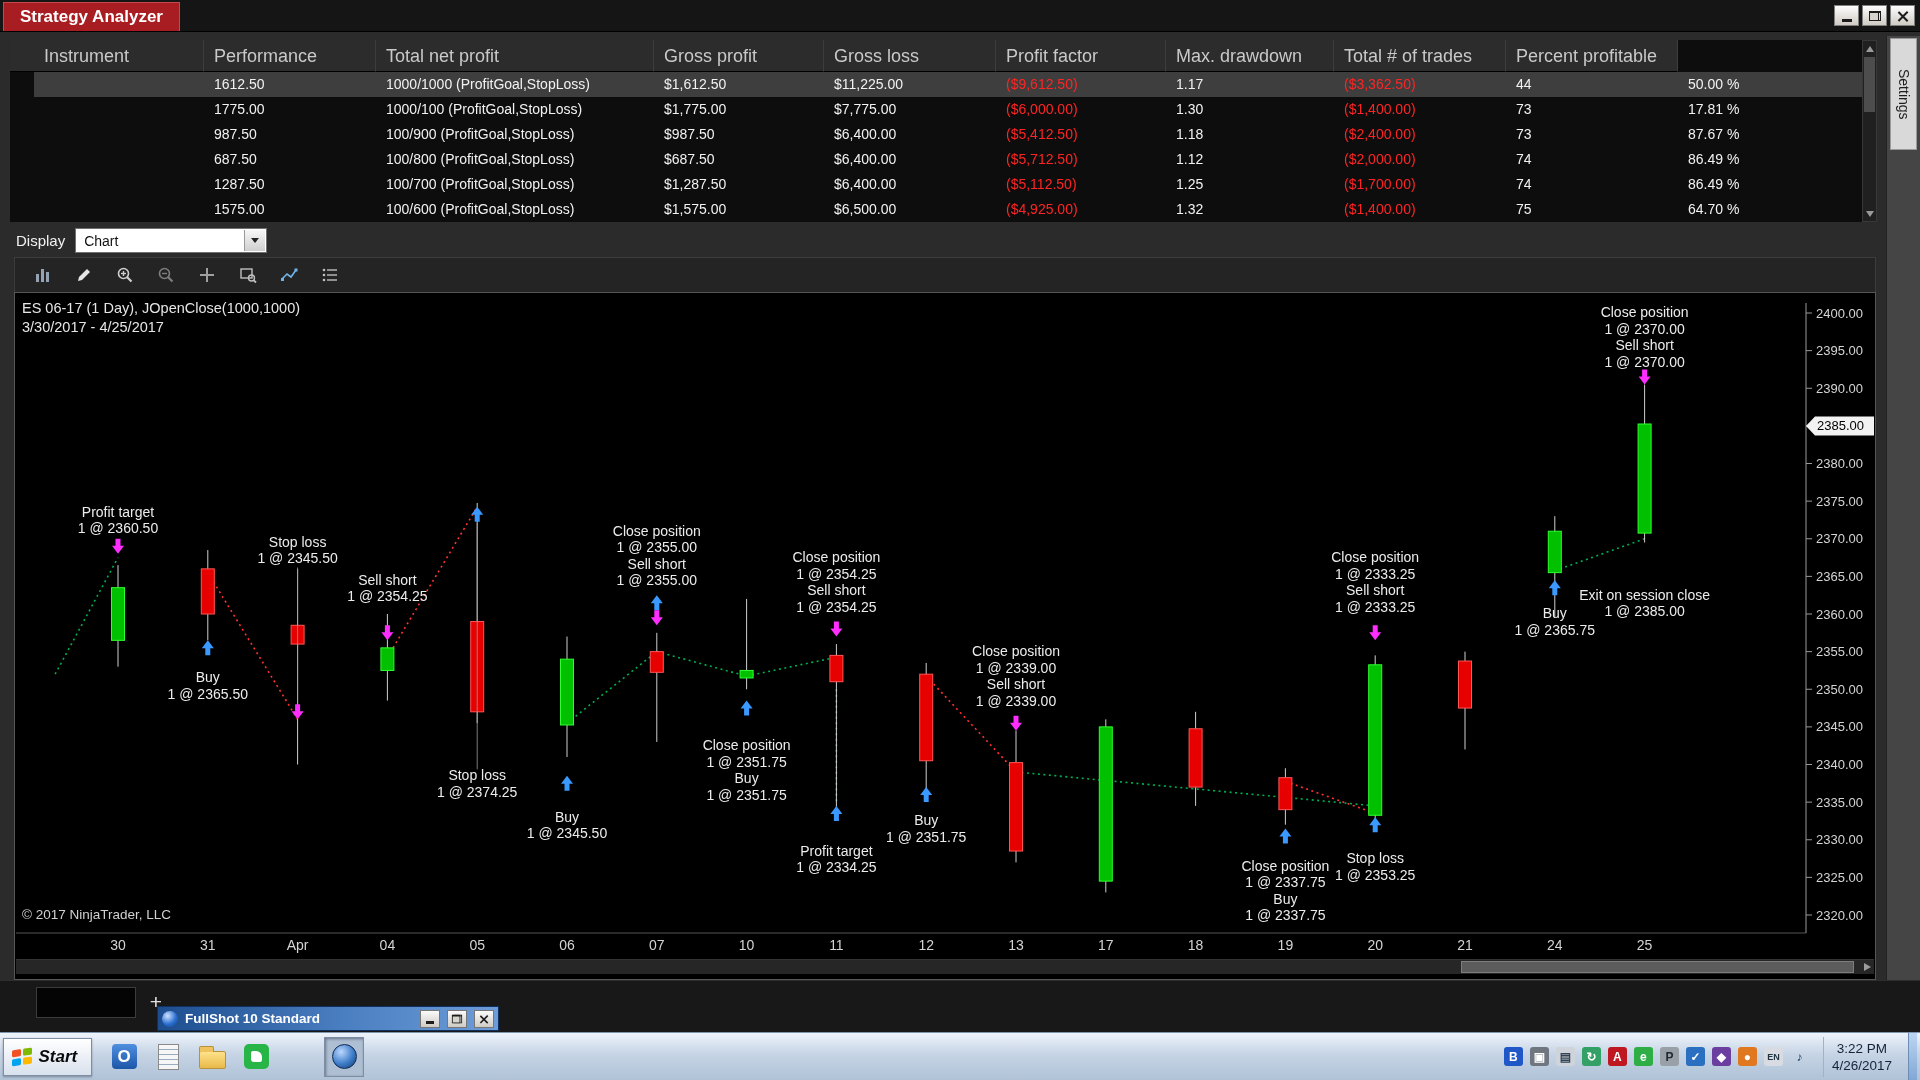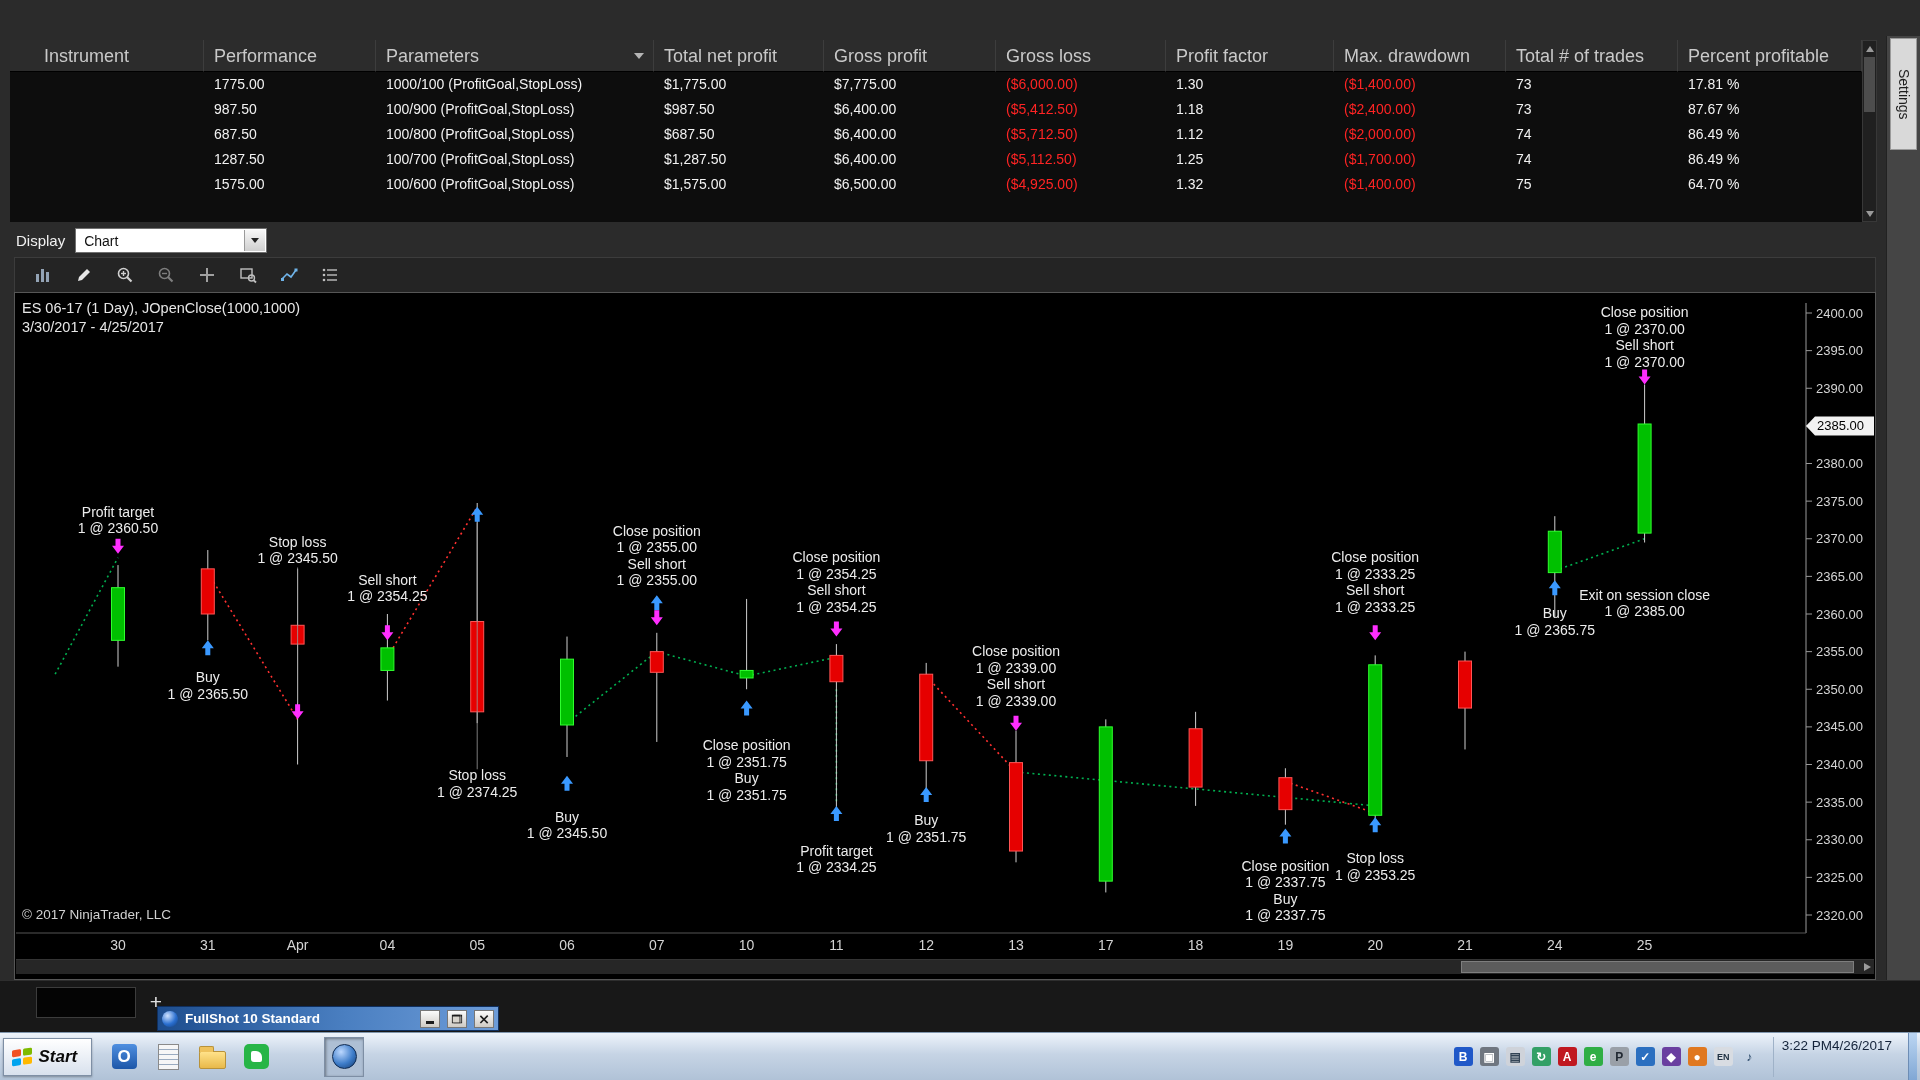--- a/index.html
+++ b/index.html
@@ -104,45 +104,71 @@
   .qi-evernote{width:25px;height:25px;border-radius:5px;background:#27b547;position:relative}
   .qi-evernote::after{content:"";position:absolute;left:7px;top:7px;width:11px;height:11px;background:#fff;border-radius:2px 6px 2px 3px}
   .qi-fullshot{width:25px;height:25px;border-radius:50%;background:radial-gradient(circle at 35% 30%,#bcd8ff,#3d7cc9 55%,#143a6e);border:1px solid #0e2a52}
   .tb-spacer{flex:1}
   .tray{display:flex;align-items:center;gap:7px;padding:0 8px}
   .tico{width:19px;height:19px;border-radius:3px;display:flex;align-items:center;justify-content:center;font-size:12px;color:#fff;font-weight:bold;overflow:hidden}
   .tico.quad{display:grid;grid-template-columns:8px 8px;grid-template-rows:8px 8px;gap:1.5px;background:transparent;border-radius:0}
   .tico.quad i{display:block;border-radius:1px}
   .tico.quad i:nth-child(1){background:#e8392a}.tico.quad i:nth-child(2){background:#7cbb2a}
   .tico.quad i:nth-child(3){background:#2a7fe8}.tico.quad i:nth-child(4){background:#f5b01e}
-  .clock{text-align:center;font-size:13.5px;color:#14233a;line-height:17px;padding:0 10px 0 8px;border-left:1px solid #9fb2c8;height:40px;display:flex;flex-direction:row;justify-content:center}
+  .clock{text-align:center;font-size:13.5px;color:#14233a;line-height:17px;padding:0 10px 0 8px;border-left:1px solid #9fb2c8;height:40px;display:flex;flex-direction:column;justify-content:center}
   .show-desktop{width:9px;height:48px;background:linear-gradient(#bcd6f2,#7fa6d4);border-left:1px solid #6d8db5}
 </style>
 </head>
 <body>
 
 <div class="screen">
   <div class="app">
 
+    <div class="titlebar">
+      <div class="title-tab">Strategy Analyzer</div>
+      <div class="win-btns">
+        <div class="wbtn">
+            <span class="g-min"></span>
+          </div>
+        <div class="wbtn">
+            <span class="g-restore"></span>
+          </div>
+        <div class="wbtn">
+            <span class="g-close"></span>
+          </div>
+      </div>
+    </div>
 
     <div class="grid">
       <div class="grid-row">
           <div class="cell gutter"></div>
           <div class="hcell">Instrument</div>
           <div class="hcell">Performance</div>
-          <div class="hcell">Parameters<span class="hdr-tri"></span></div>
           <div class="hcell">Total net profit</div>
           <div class="hcell">Gross profit</div>
           <div class="hcell">Gross loss</div>
           <div class="hcell">Profit factor</div>
           <div class="hcell">Max. drawdown</div>
           <div class="hcell">Total # of trades</div>
           <div class="hcell">Percent profitable</div>
         </div>
       <div>
+          <div class="grid-row brow row-sel">
+            <div class="cell gutter-b"></div>
+            <div class="cell"></div>
+            <div class="cell">1612.50</div>
+            <div class="cell">1000/1000 (ProfitGoal,StopLoss)</div>
+            <div class="cell">$1,612.50</div>
+            <div class="cell">$11,225.00</div>
+            <div class="cell neg">($9,612.50)</div>
+            <div class="cell">1.17</div>
+            <div class="cell neg">($3,362.50)</div>
+            <div class="cell">44</div>
+            <div class="cell">50.00 %</div>
+          </div>
           <div class="grid-row brow">
             <div class="cell gutter-b"></div>
             <div class="cell"></div>
             <div class="cell">1775.00</div>
             <div class="cell">1000/100 (ProfitGoal,StopLoss)</div>
             <div class="cell">$1,775.00</div>
             <div class="cell">$7,775.00</div>
             <div class="cell neg">($6,000.00)</div>
             <div class="cell">1.30</div>
             <div class="cell neg">($1,400.00)</div>

